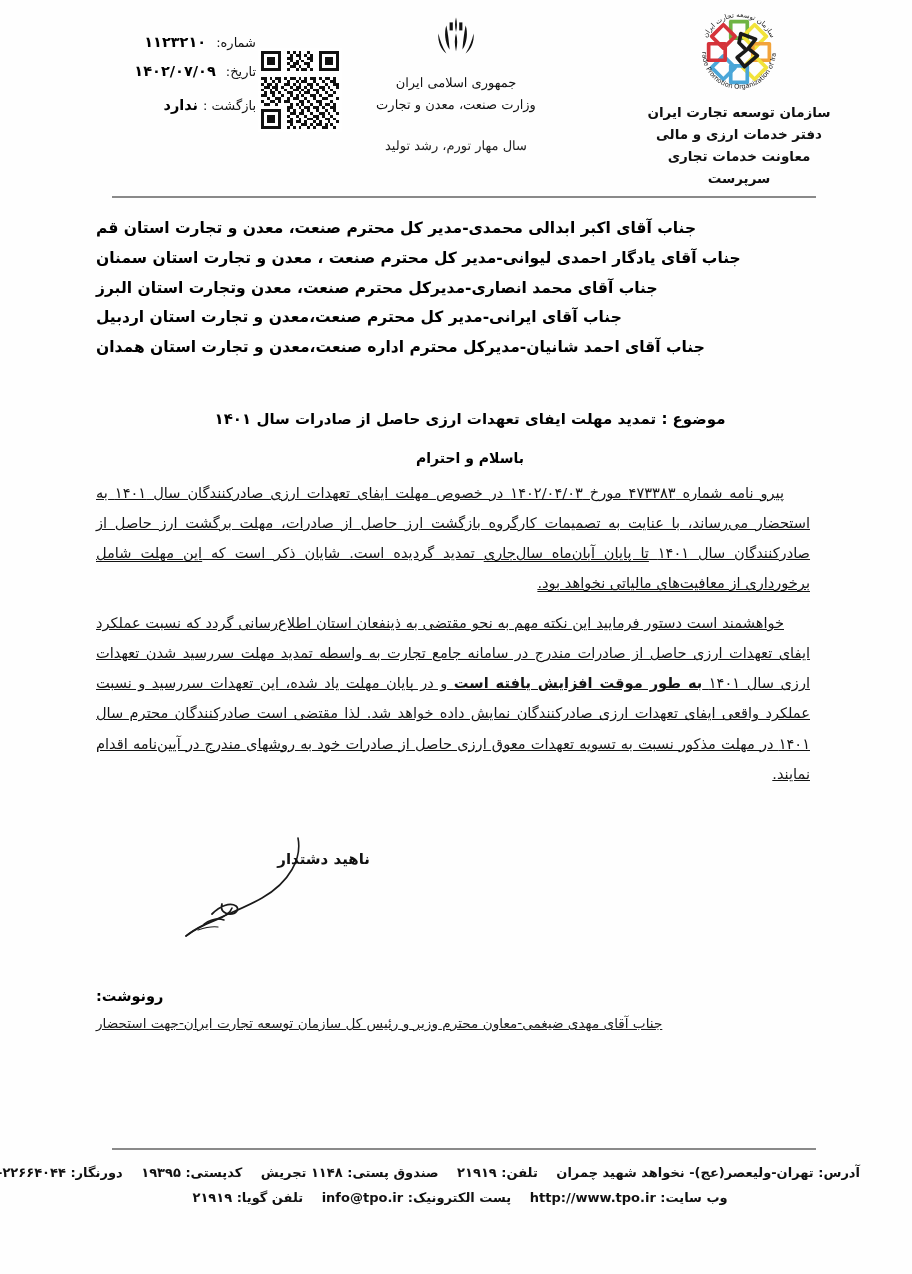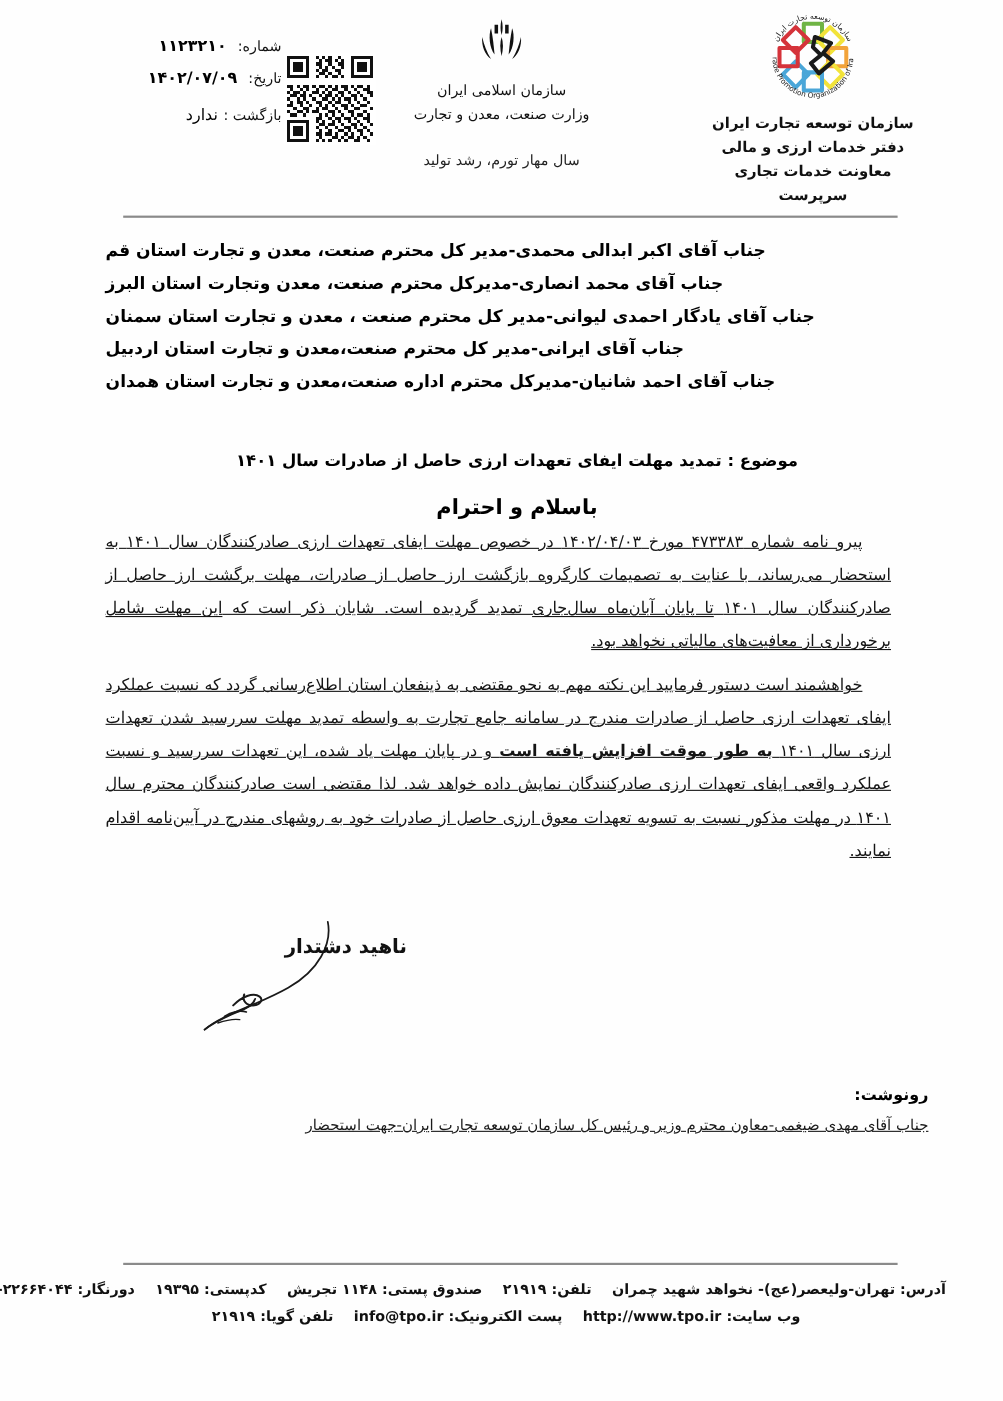--- a/index.html
+++ b/index.html
@@ -110,21 +110,21 @@
   .meta-value {
     font-size: 14.5px;
     font-weight: bold;
     color: #000;
     letter-spacing: 0.4px;
   }
   .meta-row.attach {
     margin-top: 18px;
     gap: 5px;
   }
-  .meta-row.attach .meta-value { font-weight: normal; }
+  .meta-row.attach .meta-value { font-weight: bold; }
 
   .qr {
     position: absolute;
     top: 48px;
     left: 258px;
     width: 84px;
     height: 84px;
   }
 
   .rule {
@@ -163,21 +163,21 @@
     font-size: 15px;
     font-weight: bold;
     color: #000;
   }
   .salutation {
     position: absolute;
     top: 450px;
     left: 96px;
     right: 68px;
     text-align: center;
-    font-size: 19px;
+    font-size: 14px;
     font-weight: bold;
     color: #000;
   }
 
   
   .body-text {
     position: absolute;
     top: 478px;
     right: 102px;
     left: 96px;
@@ -201,40 +201,40 @@
     position: absolute;
     top: 836px;
     left: 150px;
     width: 220px;
     height: 110px;
   }
   .sig-name {
     position: absolute;
     top: 14px;
     right: 0;
-    font-size: 18px;
+    font-size: 15px;
     font-weight: bold;
     color: #111;
     white-space: nowrap;
   }
   .sig-mark {
     position: absolute;
     top: 0;
     left: 0;
     width: 220px;
     height: 110px;
   }
 
   
   .cc {
     position: absolute;
     top: 988px;
     left: 96px;
     right: 68px;
-    text-align: right;
+    text-align: left;
   }
   .cc-title {
     font-size: 14.5px;
     font-weight: bold;
     color: #000;
     margin-bottom: 7px;
     display: block;
   }
   .cc-line {
     font-size: 13.6px;
@@ -315,21 +315,21 @@
             <path d="M30 24 c-2 6 -2 14 0 22 c2 -8 2 -16 0 -22 z"></path>
             <path d="M18 14 c-3 8 -2 22 4 30 c-1 -11 -2 -20 -4 -30 z"></path>
             <path d="M42 14 c3 8 2 22 -4 30 c1 -11 2 -20 4 -30 z"></path>
             <path d="M8 24 c-1 10 3 20 10 25 c-5 -8 -8 -16 -10 -25 z"></path>
             <path d="M52 24 c1 10 -3 20 -10 25 c5 -8 8 -16 10 -25 z"></path>
             <path d="M22 10 h4 v10 h-4 z"></path>
             <path d="M34 10 h4 v10 h-4 z"></path>
           </g>
         </svg>
       </div>
-      <div class="ministry-line">سازمان اسلامی ایران</div>
+      <div class="ministry-line">جمهوری اسلامی ایران</div>
       <div class="ministry-line">وزارت صنعت، معدن و تجارت</div>
     </div>
 
     <div class="slogan">سال مهار تورم، رشد تولید</div>
 
     <div class="meta-block">
       <div class="meta-row">
         <span class="meta-label">شماره:</span>
         <span class="meta-value">۱۱۲۳۲۱۰</span>
       </div>
@@ -527,22 +527,22 @@
             <rect x="26" y="27" width="1" height="1"></rect>
         </g>
       </svg>
     </div>
   </div>
 
   <div class="rule rule-top"></div>
 
   <div class="recipients">
     <div class="recipient-line">جناب آقای اکبر ابدالی محمدی-مدیر کل محترم صنعت، معدن و تجارت استان قم</div>
+    <div class="recipient-line">جناب آقای یادگار احمدی لیوانی-مدیر کل محترم صنعت ، معدن و تجارت استان سمنان</div>
     <div class="recipient-line">جناب آقای محمد انصاری-مدیرکل محترم صنعت، معدن وتجارت استان البرز</div>
-    <div class="recipient-line">جناب آقای یادگار احمدی لیوانی-مدیر کل محترم صنعت ، معدن و تجارت استان سمنان</div>
     <div class="recipient-line">جناب آقای ایرانی-مدیر کل محترم صنعت،معدن و تجارت استان اردبیل</div>
     <div class="recipient-line">جناب آقای احمد شانیان-مدیرکل محترم اداره صنعت،معدن و تجارت استان همدان</div>
   </div>
 
   <div class="subject">موضوع : تمدید مهلت ایفای تعهدات ارزی حاصل از صادرات سال ۱۴۰۱</div>
   <div class="salutation">باسلام و احترام</div>
 
   <div class="body-text">
     <p class="p1"><span>پیرو نامه شماره ۴۷۳۳۸۳ مورخ ۱۴۰۲/۰۴/۰۳ در خصوص مهلت ایفای تعهدات ارزی صادرکنندگان سال ۱۴۰۱ به استحضار می‌رساند، با عنایت به تصمیمات کارگروه بازگشت ارز حاصل از صادرات، مهلت برگشت ارز حاصل از صادرکنندگان سال ۱۴۰۱ </span><span class="u">تا پایان آبان‌ماه سال‌جاری</span><span> تمدید گردیده است. شایان ذکر است که </span><span class="u">این مهلت شامل برخورداری از معافیت‌های مالیاتی نخواهد بود.</span></p>
     <p class="p2"><span>خواهشمند است دستور فرمایید این نکته مهم به نحو مقتضی به ذینفعان استان اطلاع‌رسانی گردد که نسبت عملکرد ایفای تعهدات ارزی حاصل از صادرات مندرج در سامانه جامع تجارت به واسطه تمدید مهلت سررسید شدن تعهدات ارزی سال ۱۴۰۱ </span><span class="b">به طور موقت افزایش یافته است</span><span> و در پایان مهلت یاد شده، این تعهدات سررسید و نسبت عملکرد واقعی ایفای تعهدات ارزی صادرکنندگان نمایش داده خواهد شد. لذا مقتضی است صادرکنندگان محترم سال ۱۴۰۱ در مهلت مذکور نسبت به تسویه تعهدات معوق ارزی حاصل از صادرات خود به روشهای مندرج در آیین‌نامه اقدام نمایند.</span></p>

